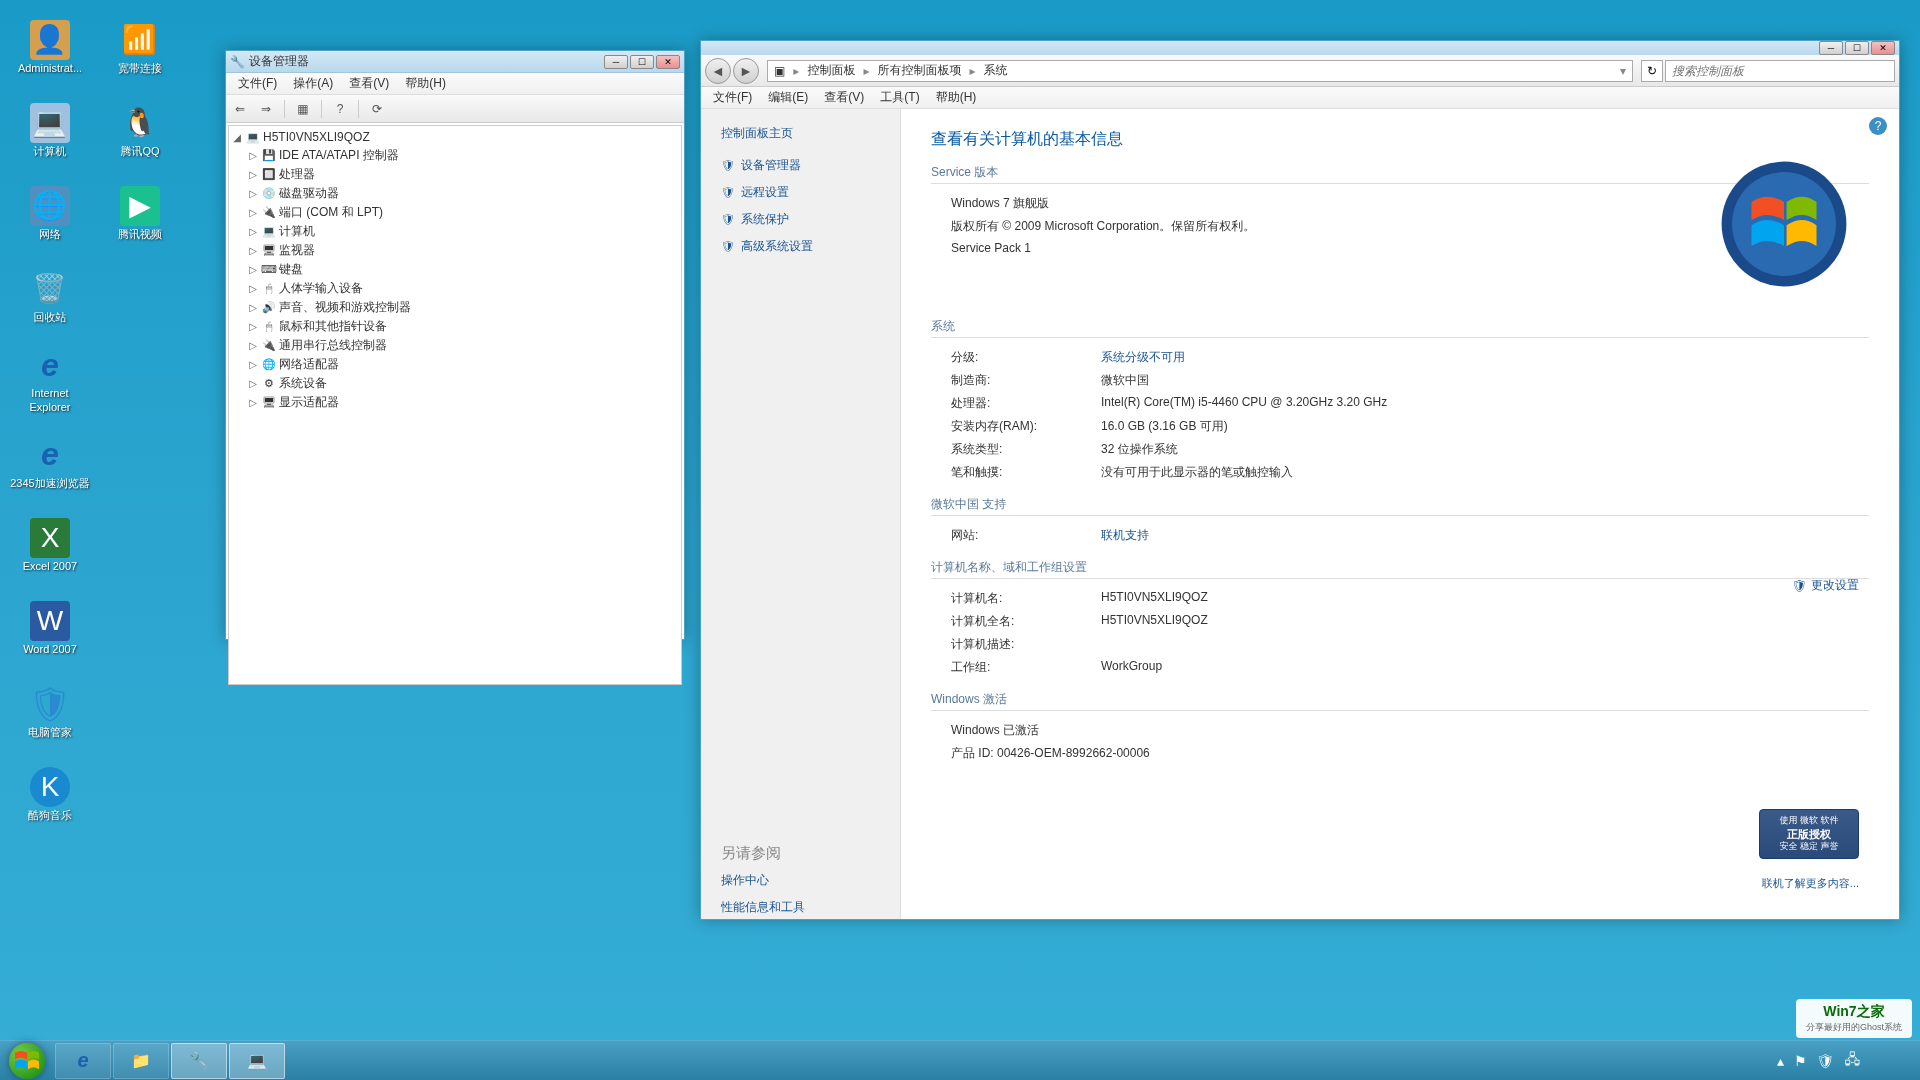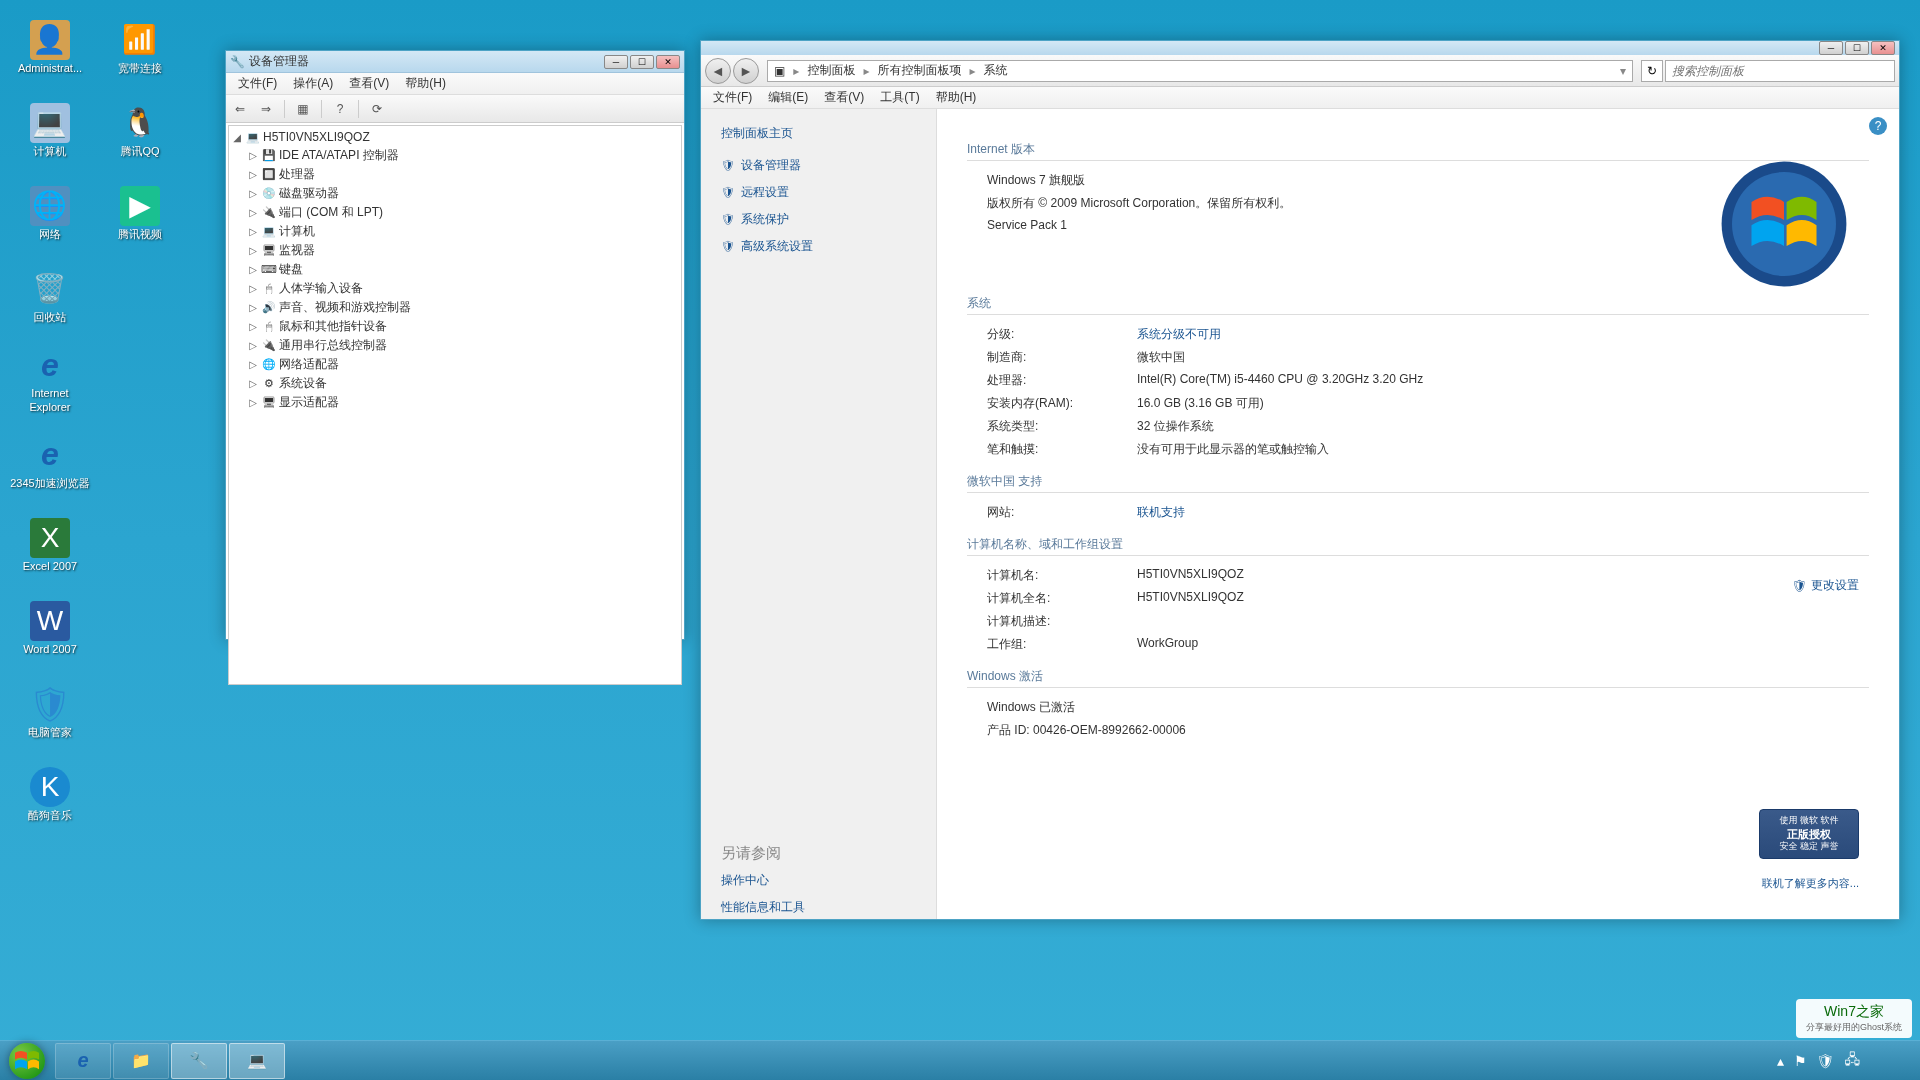--- a/index.html
+++ b/index.html
@@ -43,21 +43,21 @@
 #syswin { left: 700px; top: 40px; width: 1200px; height: 880px; }
 .nav-bar { height: 32px; background: linear-gradient(180deg, #fafafa, #e8e8e8); border-bottom: 1px solid #ccc; display: flex; align-items: center; padding: 0 4px; gap: 2px; }
 .nav-btn { width: 26px; height: 26px; border-radius: 50%; border: 1px solid #999; background: linear-gradient(180deg, #f0f0f0, #d0d0d0); display: flex; align-items: center; justify-content: center; cursor: pointer; font-size: 14px; color: #555; }
 .breadcrumb { flex: 1; height: 22px; border: 1px solid #aaa; background: #fff; display: flex; align-items: center; font-size: 12px; margin: 0 6px; }
 .bc-item { padding: 0 6px; cursor: pointer; color: #333; display: flex; align-items: center; }
 .bc-sep { color: #888; padding: 0 2px; }
 .search-box { width: 230px; height: 22px; border: 1px solid #aaa; background: #fff; padding: 0 6px; font-size: 12px; color: #888; font-style: italic; }
 .refresh-btn { width: 22px; height: 22px; border: 1px solid #aaa; background: #fff; display: flex; align-items: center; justify-content: center; cursor: pointer; font-size: 12px; }
 
 .sys-body { display: flex; height: calc(100% - 68px); }
-.sys-sidebar { width: 236px; background: #f0f0f0; border-right: 1px solid #ddd; padding: 12px 0; }
+.sys-sidebar { width: 200px; background: #f0f0f0; border-right: 1px solid #ddd; padding: 12px 0; }
 .sidebar-title { font-size: 12px; color: #1a5490; padding: 4px 20px 10px; }
 .sidebar-link { display: flex; align-items: center; gap: 6px; padding: 5px 20px; font-size: 12px; color: #1a5490; cursor: pointer; }
 .sidebar-icon { width: 14px; height: 14px; display: flex; align-items: center; justify-content: center; font-size: 11px; }
 .sidebar-bottom { margin-top: 580px; }
 .sidebar-heading { padding: 4px 20px; font-size: 15px; color: #888; margin-top: 24px; }
 
 .sys-main { flex: 1; background: #fff; padding: 20px 30px; overflow: auto; position: relative; }
 .sys-heading { font-size: 16px; color: #0a5aa0; margin-bottom: 14px; }
 .sys-subheading { font-size: 12px; color: #5a7a9a; margin: 12px 0 8px; border-bottom: 1px solid #ddd; padding-bottom: 2px; }
 .info-row { display: flex; font-size: 12px; color: #333; padding: 3px 0 3px 20px; }
@@ -323,22 +323,23 @@
           <span>高级系统设置</span>
         </div>
       <div class="sidebar-bottom">
         <div class="sidebar-heading">另请参阅</div>
         <div class="sidebar-link" style="padding-left:20px">操作中心</div>
         <div class="sidebar-link" style="">性能信息和工具</div>
       </div>
     </div>
     <div class="sys-main">
       <div class="help-icon">?</div>
-
-      <div class="sys-subheading">Internet 版本</div>
+      <div class="sys-heading">查看有关计算机的基本信息</div>
+
+      <div class="sys-subheading">Service 版本</div>
       <div class="info-row">
           <span class="info-value">Windows 7 旗舰版</span>
         </div>
       <div class="info-row">
           <span class="info-value">版权所有 © 2009 Microsoft Corporation。保留所有权利。</span>
         </div>
       <div class="info-row">
           <span class="info-value">Service Pack 1</span>
         </div>
 
@@ -421,21 +422,21 @@
         <div>使用 微软 软件</div>
         <div style="font-size:11px;font-weight:bold">正版授权</div>
         <div>安全 稳定 声誉</div>
       </div>
       <div class="activation-link">联机了解更多内容...</div>
     </div>
   </div>
 </div>
 
 <div class="watermark">
-  <div style="font-weight:normal">Win7之家</div>
+  <div style="font-weight:bold">Win7之家</div>
   <div class="watermark-sub">分享最好用的Ghost系统</div>
 </div>
 
 <div class="taskbar">
   <div class="start-btn">
     <div class="start-orb">
       <svg width="24" height="24" viewBox="0 0 50 50">
           <path d="M0 8 Q12 0 25 8 L25 22 Q12 14 0 22 Z" fill="#f25022"></path>
           <path d="M27 8 Q39 0 50 8 L50 22 Q39 14 27 22 Z" fill="#7fba00"></path>
           <path d="M0 26 Q12 18 25 26 L25 42 Q12 34 0 42 Z" fill="#00a4ef"></path>

